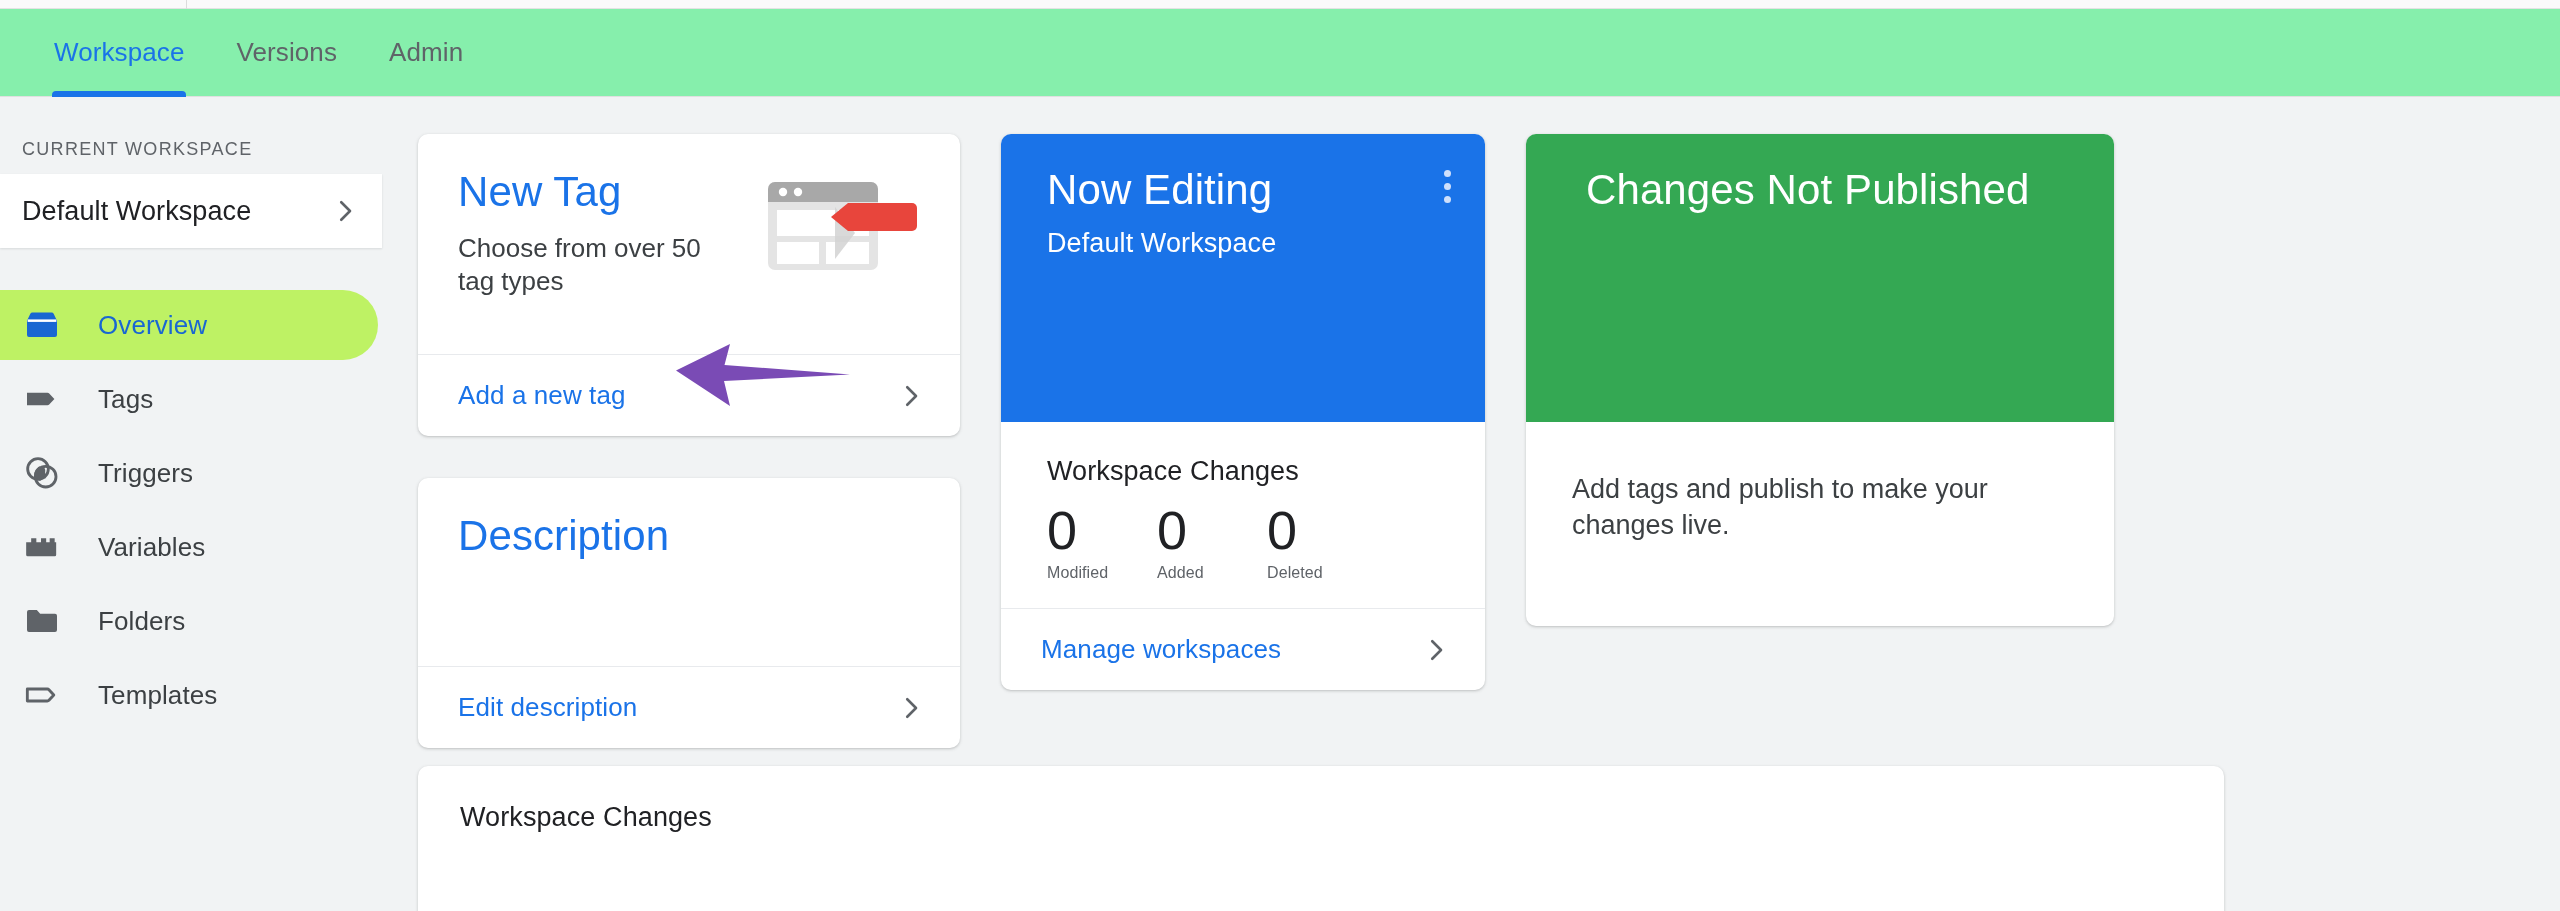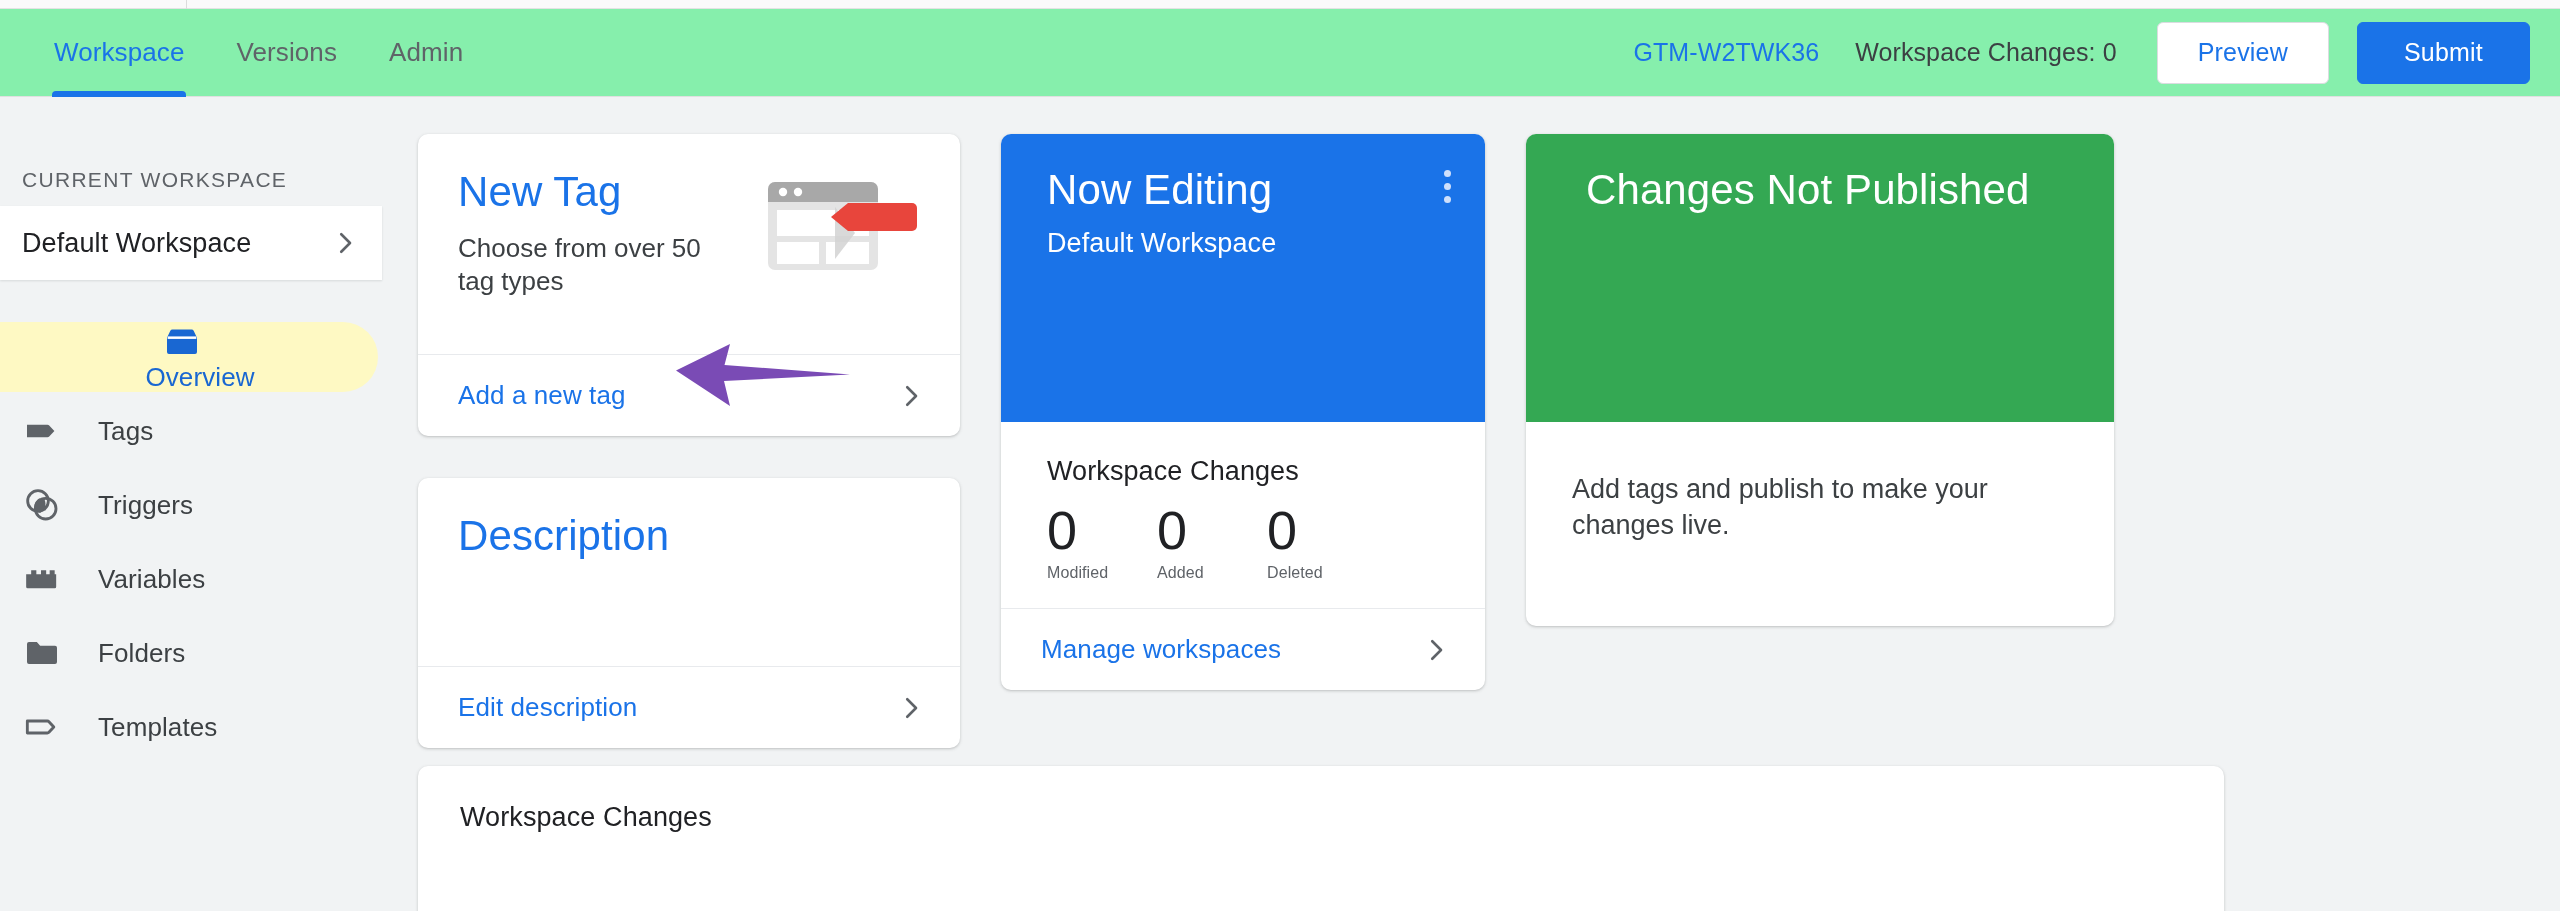--- a/index.html
+++ b/index.html
@@ -55,43 +55,42 @@
     color: #fff; background: #1a73e8; border: 1px solid #1a73e8;
     height: 62px; padding: 0 46px;
   }
 
   
   .sidebar {
     position: absolute; top: 98px; left: 0; width: 382px; height: 813px;
     background: #f1f3f4;
   }
   .cw-label {
-    font-size: 21px; color: #5f6368; letter-spacing: 1.3px; font-weight: 500;
-    padding: 26px 0 14px 22px;
-    margin-top: 44px;
+    font-size: 18px; color: #5f6368; letter-spacing: 1.3px; font-weight: 500;
+    padding: 41px 0 14px 22px;
   }
   .ws-selector {
     height: 74px; background: #ffffff; display: flex; align-items: center;
     padding: 0 22px 0 22px; cursor: pointer; width: 382px;
     box-shadow: 0 1px 2px rgba(60,64,67,.14);
   }
   .ws-selector .name { font-size: 27px; color: #202124; font-weight: 500; letter-spacing: .1px; }
   .ws-selector .chev { margin-left: auto; color: #5f6368; display: flex; }
 
   .navlist { margin-top: 42px; }
   .navitem {
     height: 70px; display: flex; align-items: center; padding-left: 22px;
     cursor: pointer; color: #3c4043; font-size: 26px; letter-spacing: .1px;
     border-radius: 0 36px 36px 0; width: 378px; margin-bottom: 4px;
   }
   .navitem .ico {
     width: 46px; display: flex; align-items: center; justify-content: flex-start;
     margin-right: 30px; color: #5f6368;
   }
-  .navitem.active { background: #fef9c3; color: #1967d2; font-weight: 500; flex-direction: column; }
+  .navitem.active { background: #bef264; color: #1967d2; font-weight: 500; }
   .navitem.active .ico { color: #1967d2; }
 
   
   .main { position: absolute; top: 98px; left: 382px; width: 2178px; height: 813px; }
   .cards-row {
     position: absolute; top: 36px; left: 36px;
     display: flex; gap: 41px; align-items: flex-start;
   }
   .card {
     background: #ffffff; border-radius: 10px;
@@ -178,26 +177,20 @@
       <span class="underline"></span>
     </div>
     <div class="tab">
       <span>Versions</span>
     </div>
     <div class="tab">
       <span>Admin</span>
     </div>
   </div>
 
-  <div class="topnav-right">
-    <div class="gtm-id">GTM-W2TWK36</div>
-    <div class="ws-changes">Workspace Changes: 0</div>
-    <div class="btn btn-preview">Preview</div>
-    <div class="btn btn-submit">Submit</div>
-  </div>
 </div>
 
 <div class="sidebar">
   <div class="cw-label">CURRENT WORKSPACE</div>
 
   <div class="ws-selector">
     <span class="name">Default Workspace</span>
     <span class="chev">
       <svg width="30" height="30" viewBox="0 0 24 24">
           <path d="M9 5l7 7-7 7" fill="none" stroke="currentColor" stroke-width="2.1" stroke-linecap="round" stroke-linejoin="round"></path>

